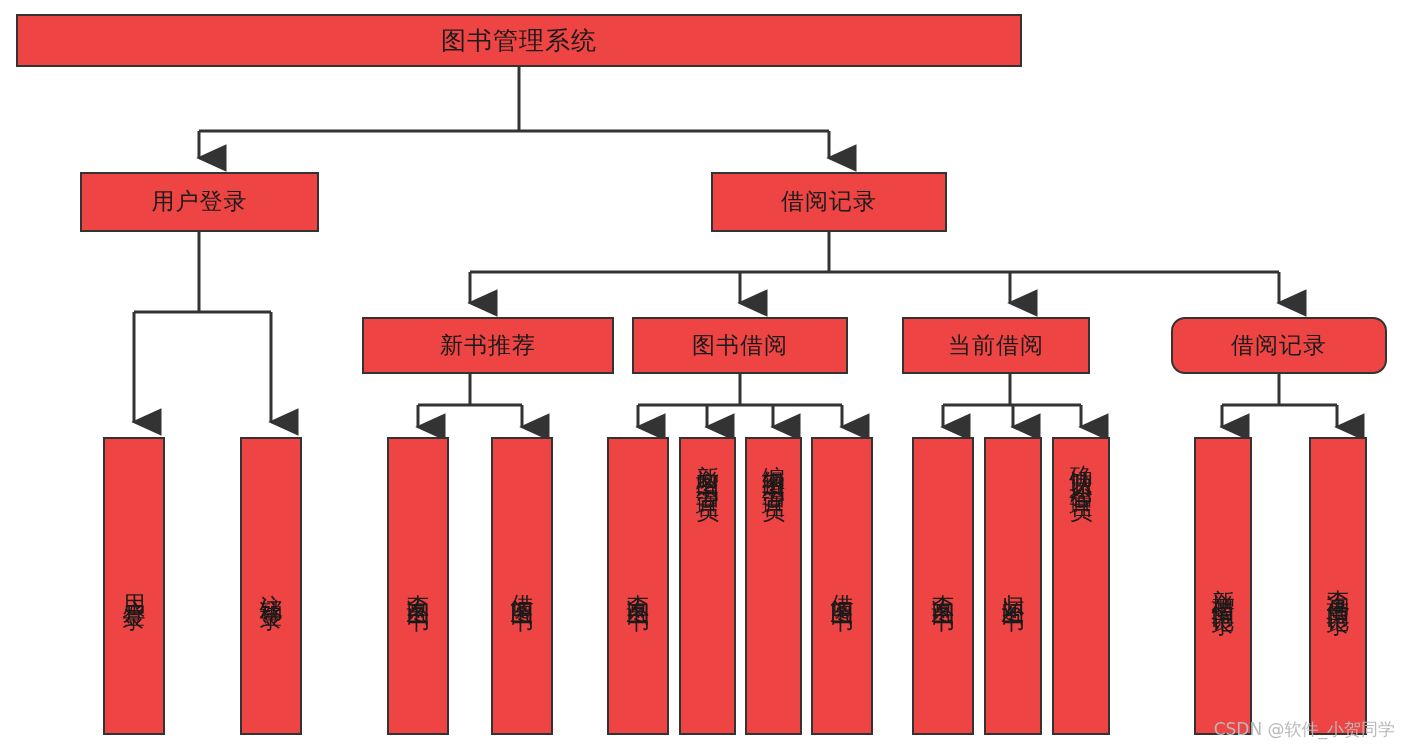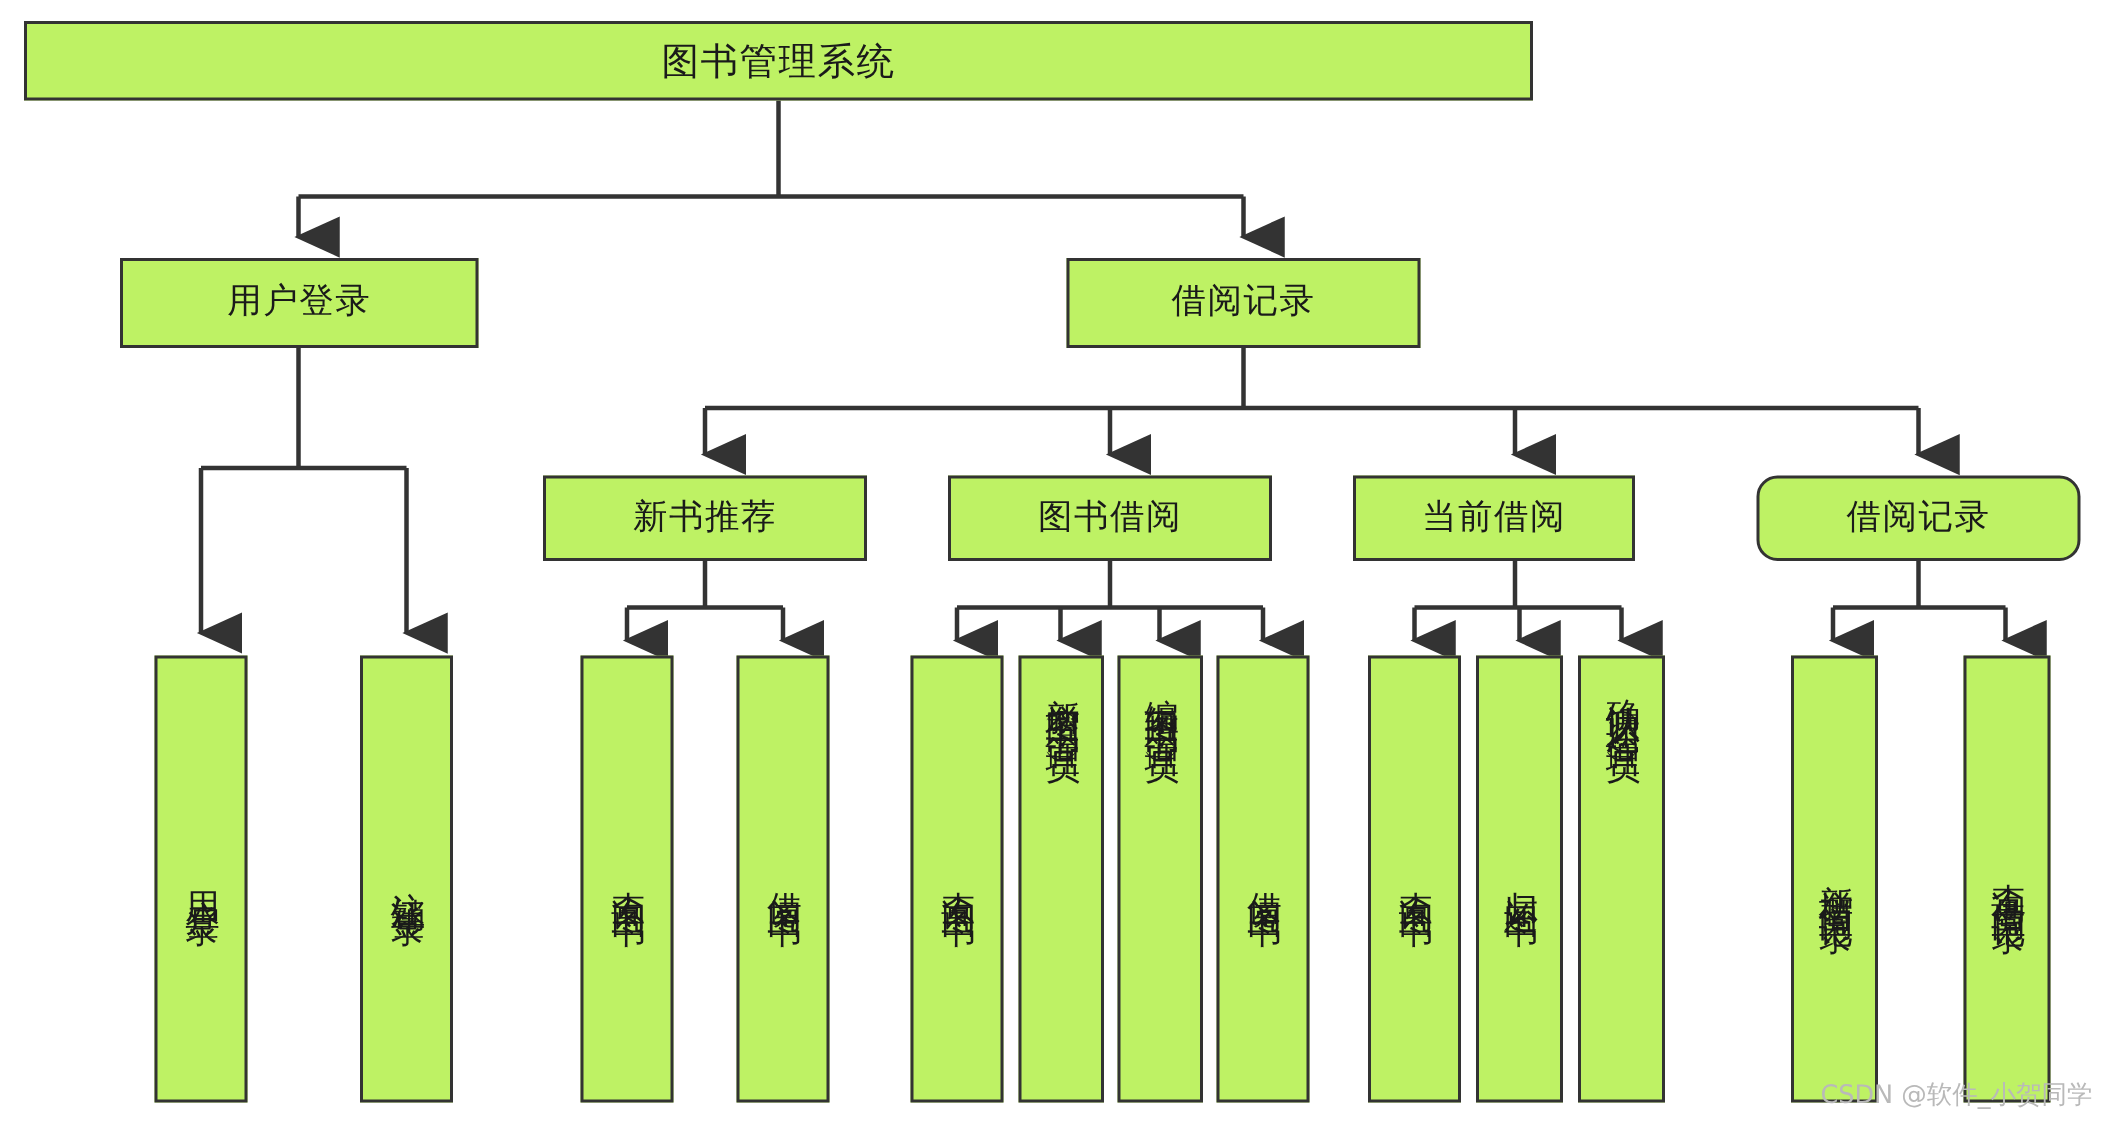--- a/index.html
+++ b/index.html
@@ -21,21 +21,21 @@
     position: absolute;
     left: 0;
     top: 0;
     width: 1405px;
     height: 747px;
     pointer-events: none;
   }
   .node {
     position: absolute;
     box-sizing: border-box;
-    background: #bef264;
+    background: #ef4444;
     border: 2.5px solid #333333;
     display: flex;
     align-items: center;
     justify-content: center;
     z-index: 3;
   }
   .node-label {
     color: #1a1a1a;
     line-height: 1.18;
     text-align: center;
@@ -134,21 +134,21 @@
     <span class="node-label">图书管理系统</span>
   </div>
 
   <div class="node horiz" style="left:80px; top:172px; width:239px; height:60px;">
     <span class="node-label">用户登录</span>
   </div>
   <div class="node horiz" style="left:711px; top:172px; width:236px; height:60px;">
     <span class="node-label">借阅记录</span>
   </div>
 
-  <div class="node horiz" style="left:362px; top:317px; width:216px; height:57px;">
+  <div class="node horiz" style="left:362px; top:317px; width:252px; height:57px;">
     <span class="node-label">新书推荐</span>
   </div>
   <div class="node horiz" style="left:632px; top:317px; width:216px; height:57px;">
     <span class="node-label">图书借阅</span>
   </div>
   <div class="node horiz" style="left:902px; top:317px; width:188px; height:57px;">
     <span class="node-label">当前借阅</span>
   </div>
   <div class="node horiz" style="left:1171px; top:317px; width:216px; height:57px;border-radius:14px;">
     <span class="node-label">借阅记录</span>

